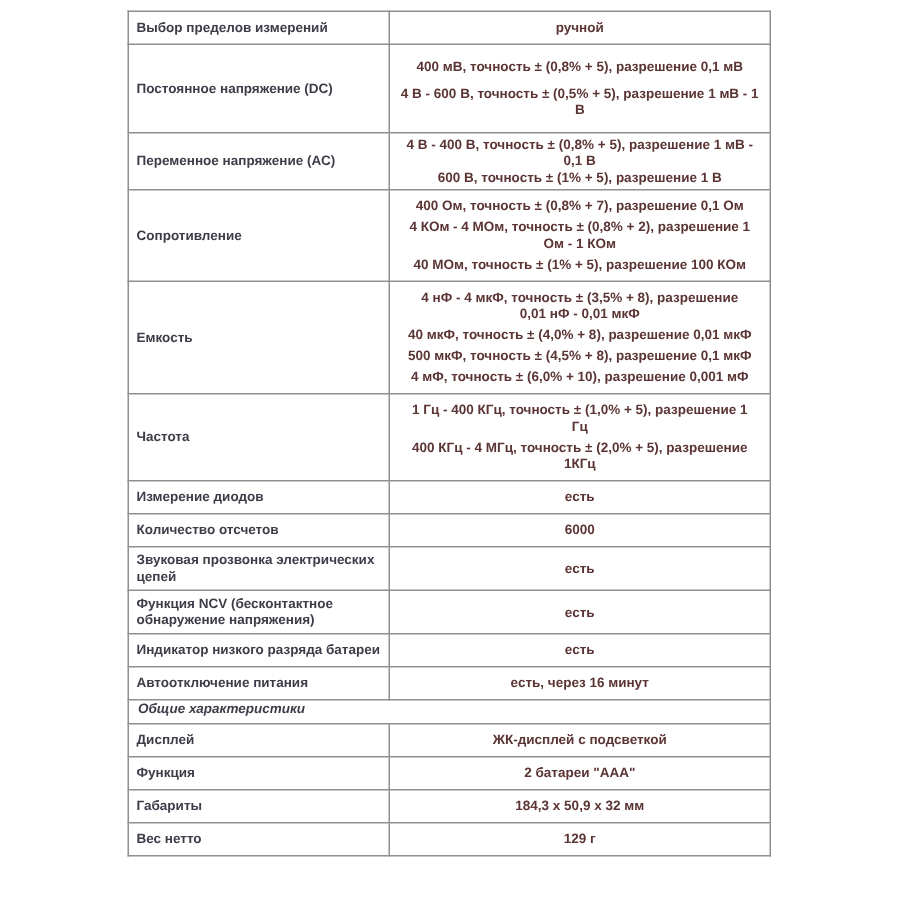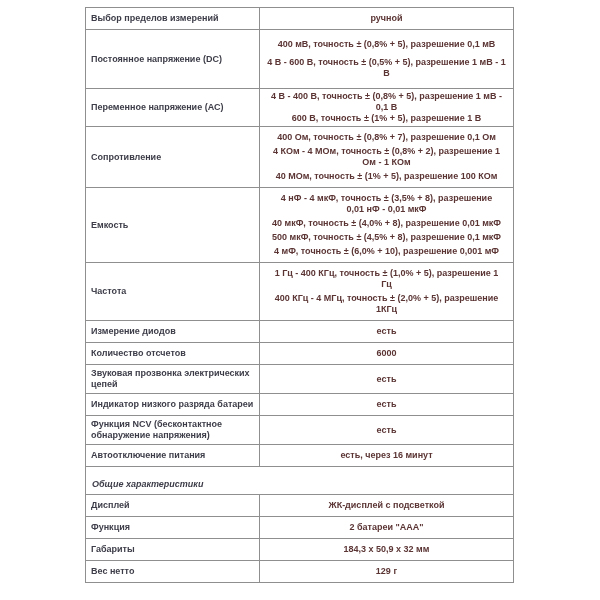--- a/index.html
+++ b/index.html
@@ -44,21 +44,21 @@
     color: #5b3434;
     text-align: center;
   }
   td.value .entry { margin: 3px 6px; }
   tr.sp-wide  td.value .entry { margin: 7px 0; }
   tr.sp-tight td.value .entry { margin: 0; }
   td.section {
     font-style: italic;
     font-size: 11.5px;
     line-height: 13px;
-    padding: 12px 5px 4px 6px;
+    padding: 0 5px 4px 6px;
     color: #3d3d49;
     text-align: left;
   }
 </style>
 </head>
 <body>
 
 <div class="page">
   <table class="specs">
     <tbody id="specs-body">
@@ -118,27 +118,27 @@
             <div class="entry">6000</div>
           </td>
         </tr>
         <tr>
           <td class="label">Звуковая прозвонка электрических цепей</td>
           <td class="value">
             <div class="entry">есть</div>
           </td>
         </tr>
         <tr>
-          <td class="label">Индикатор низкого разряда батареи</td>
+          <td class="label">Функция NCV (бесконтактное обнаружение напряжения)</td>
           <td class="value">
             <div class="entry">есть</div>
           </td>
         </tr>
         <tr>
-          <td class="label">Функция NCV (бесконтактное обнаружение напряжения)</td>
+          <td class="label">Индикатор низкого разряда батареи</td>
           <td class="value">
             <div class="entry">есть</div>
           </td>
         </tr>
         <tr>
           <td class="label">Автоотключение питания</td>
           <td class="value">
             <div class="entry">есть, через 16 минут</div>
           </td>
         </tr>

